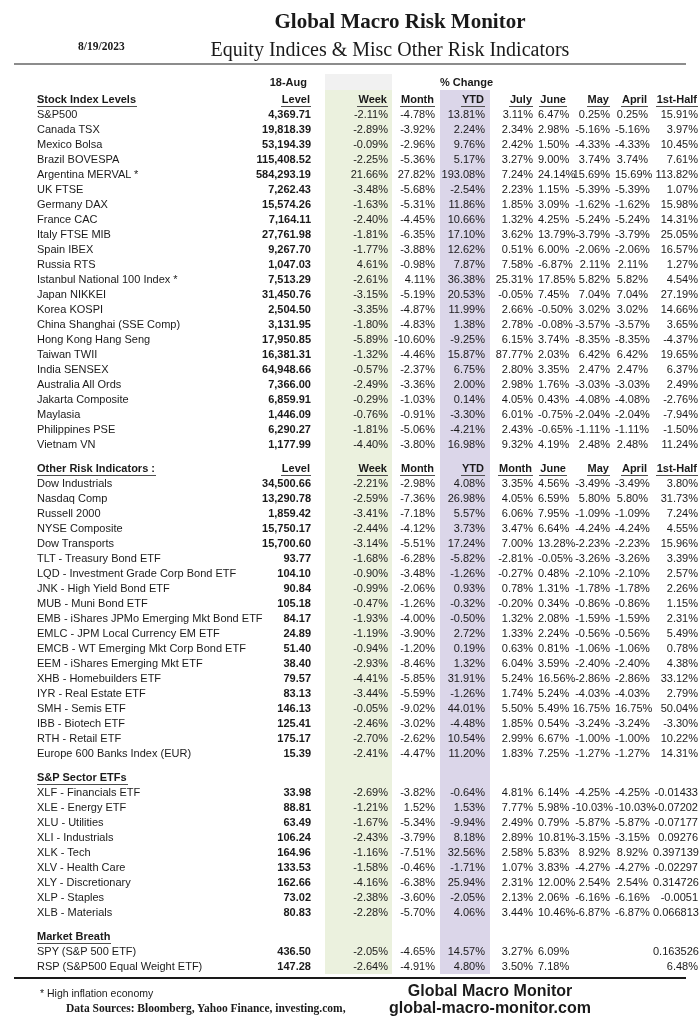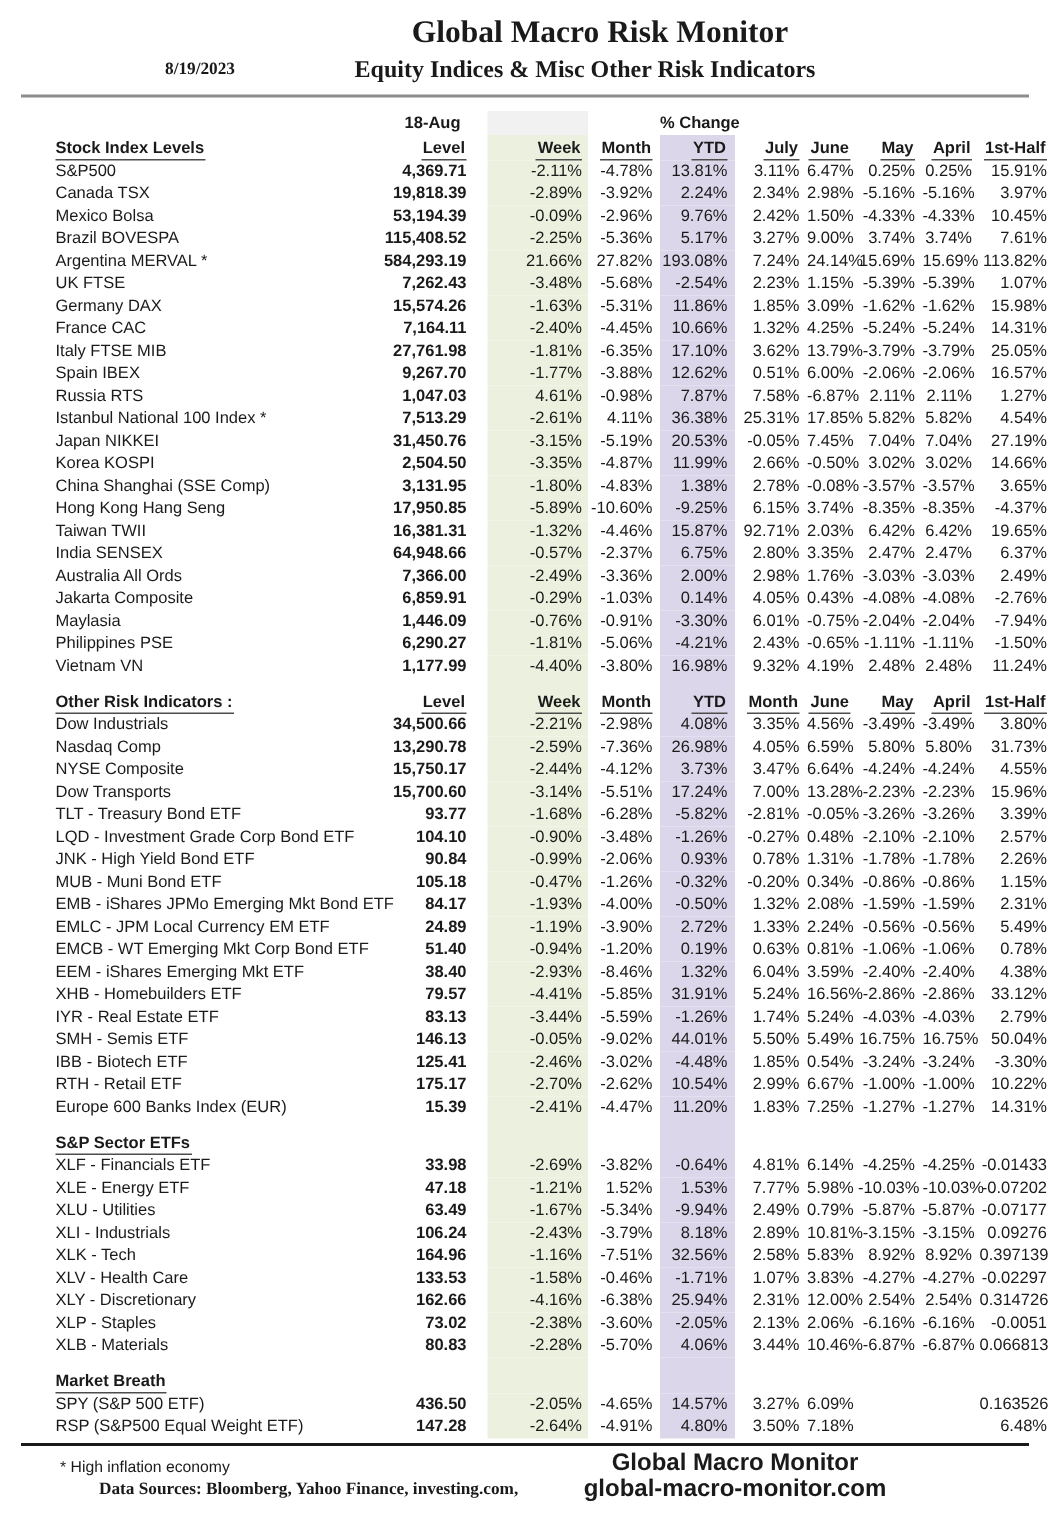--- a/index.html
+++ b/index.html
@@ -3,25 +3,25 @@
 <meta charset="utf-8">
 <style>
   html,body{margin:0;padding:0;}
   body{
     width:700px;height:1023px;background:#ffffff;color:#1a1a1a;
     font-family:"Liberation Sans",sans-serif;overflow:hidden;
   }
   
   .report-header{position:relative;height:63px;}
   .report-date{position:absolute;left:78px;top:40px;
-    font-family:"Liberation Serif",serif;font-weight:bold;font-size:11.5px;margin-left:32px;}
+    font-family:"Liberation Serif",serif;font-weight:bold;font-size:11.5px;}
   .report-title{text-align:center;padding-left:100px;padding-top:9px;
     font-family:"Liberation Serif",serif;font-weight:bold;font-size:21px;}
   .report-subtitle{text-align:center;padding-left:80px;margin-top:4px;
-    font-family:"Liberation Serif",serif;font-weight:bold;font-size:16px;}
+    font-family:"Liberation Serif",serif;font-weight:normal;font-size:20px;}
   .rule-top{height:2px;background:#8c8c8c;margin:0 14px;}
   .rule-bottom{height:2px;background:#1a1a1a;margin:3px 14px 0 14px;}
   
   table.risk-table{width:700px;border-collapse:collapse;table-layout:fixed;margin-top:9px;}
   td{font-size:11px;height:15px;line-height:15px;padding:0;white-space:nowrap;overflow:visible;}
   .name-cell{padding-left:37px;text-align:left;margin-top:20px;}
   .c-level{text-align:right;padding-right:2px;font-weight:bold;}
   .c-week{text-align:right;padding-right:4px;
     background-image:linear-gradient(var(--week-band,#ebf1de),var(--week-band,#ebf1de));
     background-repeat:no-repeat;background-position:right top;background-size:67px 100%;}
@@ -290,21 +290,21 @@
         <td class="c-may">-8.35%</td>
         <td class="c-april">-8.35%</td>
         <td class="c-half">-4.37%</td>
       </tr>
       <tr>
         <td class="name-cell">Taiwan  TWII</td>
         <td class="c-level">16,381.31</td>
         <td class="c-week">-1.32%</td>
         <td class="c-month">-4.46%</td>
         <td class="c-ytd">15.87%</td>
-        <td class="c-m5">92.71%</td>
+        <td class="c-m5">87.77%</td>
         <td class="c-june">2.03%</td>
         <td class="c-may">6.42%</td>
         <td class="c-april">6.42%</td>
         <td class="c-half">19.65%</td>
       </tr>
       <tr>
         <td class="name-cell">India SENSEX</td>
         <td class="c-level">64,948.66</td>
         <td class="c-week">-0.57%</td>
         <td class="c-month">-2.37%</td>
@@ -405,20 +405,32 @@
         <td class="c-week">-2.59%</td>
         <td class="c-month">-7.36%</td>
         <td class="c-ytd">26.98%</td>
         <td class="c-m5">4.05%</td>
         <td class="c-june">6.59%</td>
         <td class="c-may">5.80%</td>
         <td class="c-april">5.80%</td>
         <td class="c-half">31.73%</td>
       </tr>
       <tr>
+        <td class="name-cell">Russell 2000</td>
+        <td class="c-level">1,859.42</td>
+        <td class="c-week">-3.41%</td>
+        <td class="c-month">-7.18%</td>
+        <td class="c-ytd">5.57%</td>
+        <td class="c-m5">6.06%</td>
+        <td class="c-june">7.95%</td>
+        <td class="c-may">-1.09%</td>
+        <td class="c-april">-1.09%</td>
+        <td class="c-half">7.24%</td>
+      </tr>
+      <tr>
         <td class="name-cell">NYSE Composite</td>
         <td class="c-level">15,750.17</td>
         <td class="c-week">-2.44%</td>
         <td class="c-month">-4.12%</td>
         <td class="c-ytd">3.73%</td>
         <td class="c-m5">3.47%</td>
         <td class="c-june">6.64%</td>
         <td class="c-may">-4.24%</td>
         <td class="c-april">-4.24%</td>
         <td class="c-half">4.55%</td>
@@ -622,21 +634,21 @@
         <td class="c-month">-3.82%</td>
         <td class="c-ytd">-0.64%</td>
         <td class="c-m5">4.81%</td>
         <td class="c-june">6.14%</td>
         <td class="c-may">-4.25%</td>
         <td class="c-april">-4.25%</td>
         <td class="c-half">-0.01433</td>
       </tr>
       <tr>
         <td class="name-cell">XLE - Energy ETF</td>
-        <td class="c-level">47.18</td>
+        <td class="c-level">88.81</td>
         <td class="c-week">-1.21%</td>
         <td class="c-month">1.52%</td>
         <td class="c-ytd">1.53%</td>
         <td class="c-m5">7.77%</td>
         <td class="c-june">5.98%</td>
         <td class="c-may">-10.03%</td>
         <td class="c-april">-10.03%</td>
         <td class="c-half">-0.07202</td>
       </tr>
       <tr>

